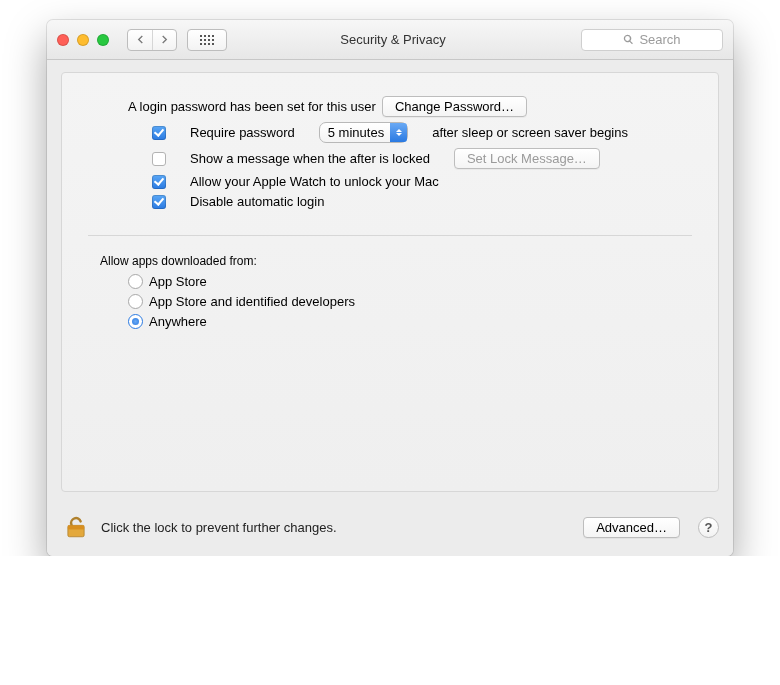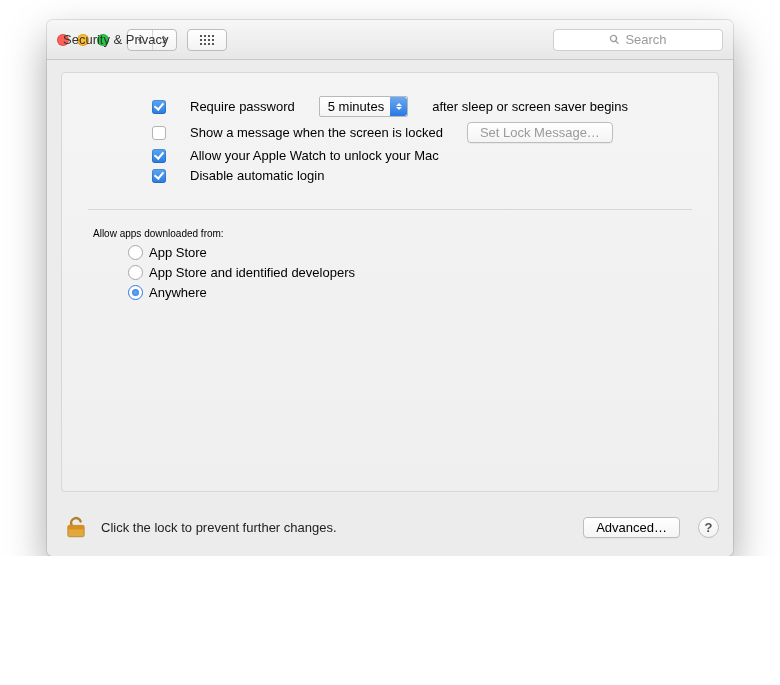--- a/index.html
+++ b/index.html
@@ -58,26 +58,26 @@
     border: 1px solid #bdbdbd; border-radius: 4px;
     background: linear-gradient(#ffffff,#f3f3f3);
     display:flex;align-items:center;justify-content:center;color:#555;
     letter-spacing: 1px;
   }
   .grid-dots {
     display:grid; grid-template-columns:repeat(4,2px); grid-auto-rows:2px; gap:2px;
   }
   .grid-dots i { background:#555; width:2px; height:2px; display:block; }
   .title {
-    position:absolute; left:16px; right:0; 
+    position:absolute; left:6px; right:0; text-align:center;
     font-size:13px; color:#333; pointer-events:none;
   }
   .search {
     margin-left:auto;
-    width: 170px; height: 22px;
+    width: 142px; height: 22px;
     border: 1px solid #cfcfcf; border-radius: 4px;
     background: #fff;
     display:flex; align-items:center; justify-content:center;
     color:#9b9b9b; gap:5px;
   }
   .search svg { width:11px; height:11px; fill:#9b9b9b; }
 
   
   .wbody {
     background:#ececec;
@@ -117,21 +117,21 @@
     background: linear-gradient(#ffffff,#f4f4f4);
     border-radius:4px;
     padding: 2px 12px;
     font-size:13px;
     box-shadow: 0 1px 0 rgba(0,0,0,0.04);
     white-space:nowrap;
   }
   .btn.disabled { color:#9a9a9a;text-align:right; }
   .select {
     display:flex; align-items:center;
-    border:1px solid #b8b8b8; border-radius:2px;
+    border:1px solid #b8b8b8; border-radius:7px;
     background: linear-gradient(#ffffff,#f4f4f4);
     height:21px; padding:0 0 0 8px; font-size:13px;
   }
   .select .arrows {
     width:17px; margin-left:6px;
     align-self:stretch;
     background: linear-gradient(#6aa9f4,#2a7ae2);
     border-top-right-radius:3px;border-bottom-right-radius:3px;
     display:flex; flex-direction:column; align-items:center; justify-content:center;
     gap:1px;
@@ -160,21 +160,21 @@
     flex:0 0 15px;
   }
   .radio.on { border-color:#2a7ae2;}
   .radio.on::after {
     content:""; width:7px;height:7px;border-radius:50%;
     background: radial-gradient(#6aa9f4,#2a7ae2);
   }
   hr.sep {
     border:none; border-top:1px solid #d7d7d7; margin: 26px 0 18px 0;
   }
-  .section-title { margin-left: 5px; font-size:10px; color:#000; margin-bottom:6px;}
+  .section-title { margin-left: 12px; font-size:12px; color:#000; margin-bottom:6px;}
   .footer {
     display:flex; align-items:center; gap:10px;
     margin-top: 20px;
   }
   .lock {
     width:30px;height:30px; display:flex;align-items:center;justify-content:center;
   }
   .lock svg { width:26px;height:26px;}
   .foot-text { color:#222; font-size:13px; }
   .help {
@@ -234,37 +234,41 @@
         </svg>
       <span>Search</span>
     </div>
   </div>
 
   <div class="wbody">
 
 
     <div class="panel">
 
+      <div class="row indent1">
+        <span class="label">A login password has been set for this user</span>
+        <span class="btn">Change Password…</span>
+      </div>
 
       <div class="row indent2">
         <span class="chk on"></span>
         <span class="label">Require password</span>
         <span class="select">
           <span>5 minutes</span>
           <span class="arrows">
               <span class="up"></span>
               <span class="dn"></span>
             </span>
         </span>
         <span class="label">after sleep or screen saver begins</span>
       </div>
 
       <div class="row indent2">
         <span class="chk off"></span>
-        <span class="label">Show a message when the screen is locked</span>
+        <span class="label">Show a message when the after is locked</span>
         <span class="btn disabled">Set Lock Message…</span>
       </div>
 
       <div class="row indent2">
         <span class="chk on"></span>
         <span class="label">Allow your Apple Watch to unlock your Mac</span>
       </div>
 
       <div class="row indent2">
         <span class="chk on"></span>

